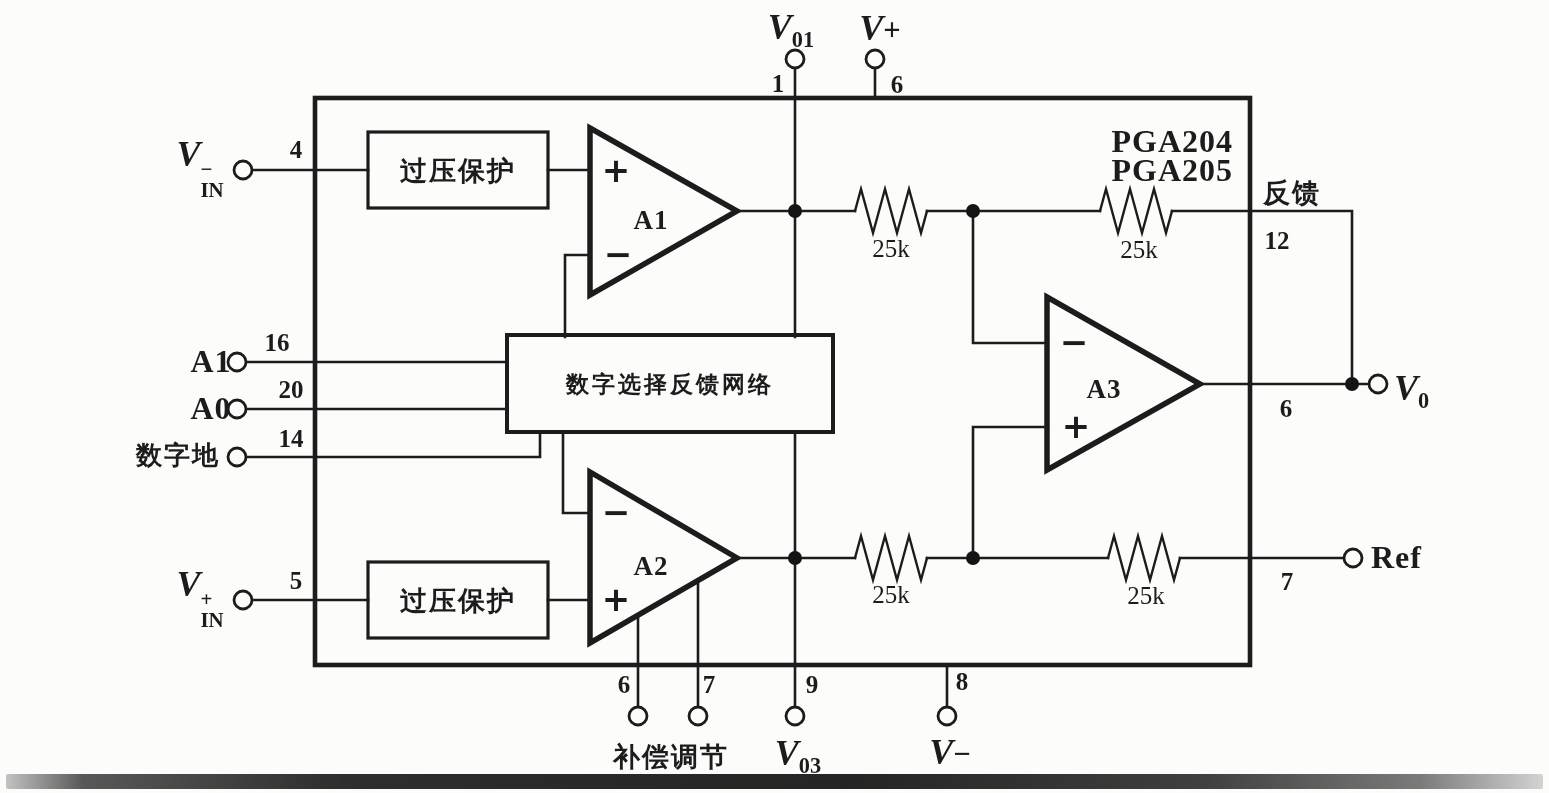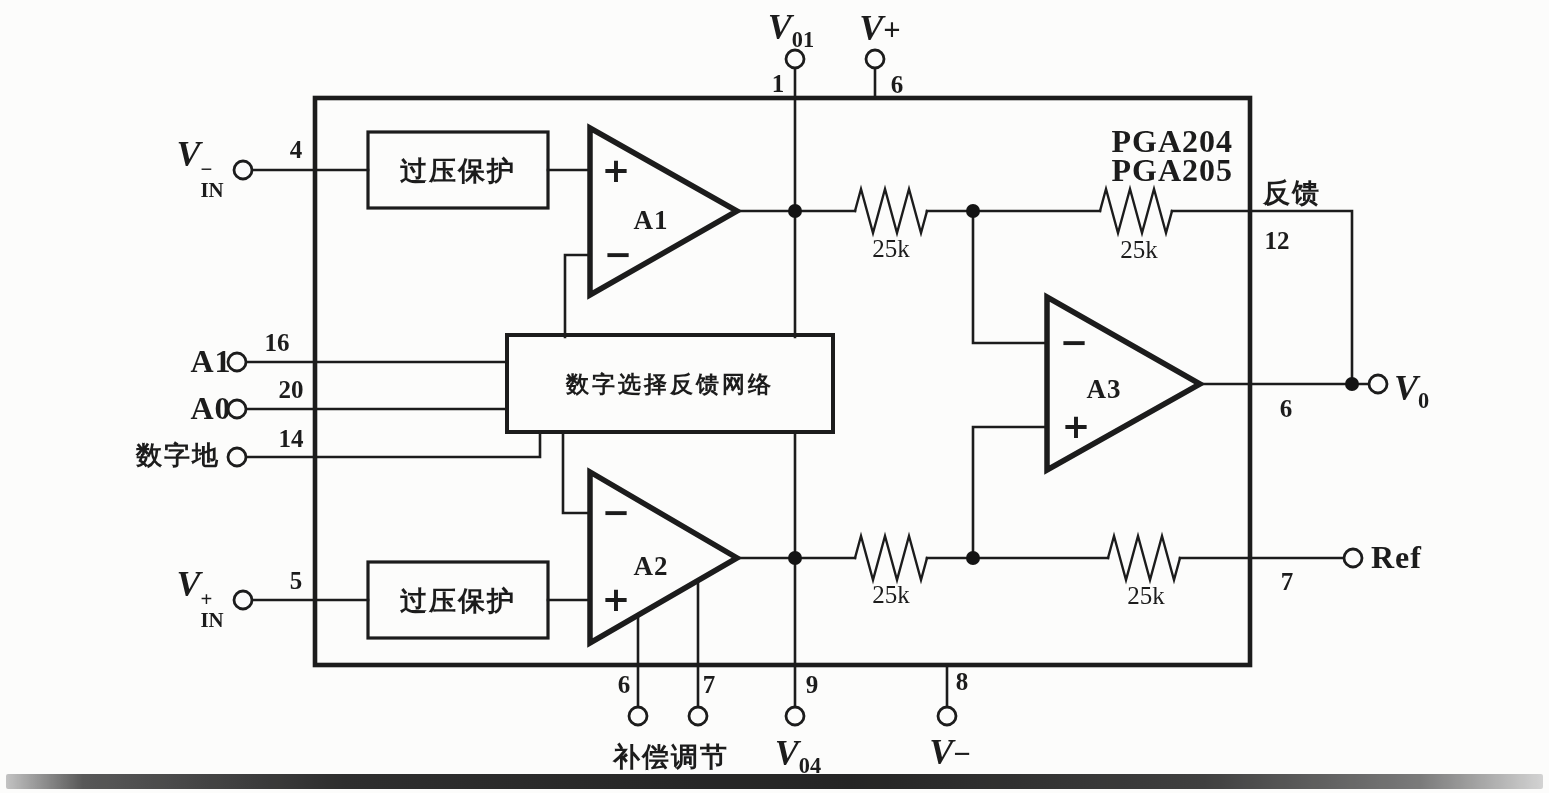--- a/index.html
+++ b/index.html
@@ -161,16 +161,16 @@
 <div class="lbl pin" style="left:1286px;top:408px">6</div>
 <div class="lbl pin" style="left:1287px;top:581px">7</div>
 <div class="lbl v la" style="left:1394px;top:391px"><i>V</i><sub>0</sub></div>
 <div class="lbl part la" style="left:1371px;top:557px">Ref</div>
 
 <div class="lbl pin" style="left:624px;top:684px">6</div>
 <div class="lbl pin" style="left:709px;top:684px">7</div>
 <div class="lbl pin" style="left:812px;top:684px">9</div>
 <div class="lbl pin" style="left:962px;top:681px">8</div>
 <div class="lbl cn" style="left:671px;top:757px">补偿调节</div>
-<div class="lbl v" style="left:798px;top:756px"><i>V</i><sub>04</sub></div>
+<div class="lbl v" style="left:798px;top:756px"><i>V</i><sub>03</sub></div>
 <div class="lbl v" style="left:950px;top:752px"><i>V</i><span class="plussign">−</span></div>
 
 <div class="shadowband"></div>
 
 </body></html>

